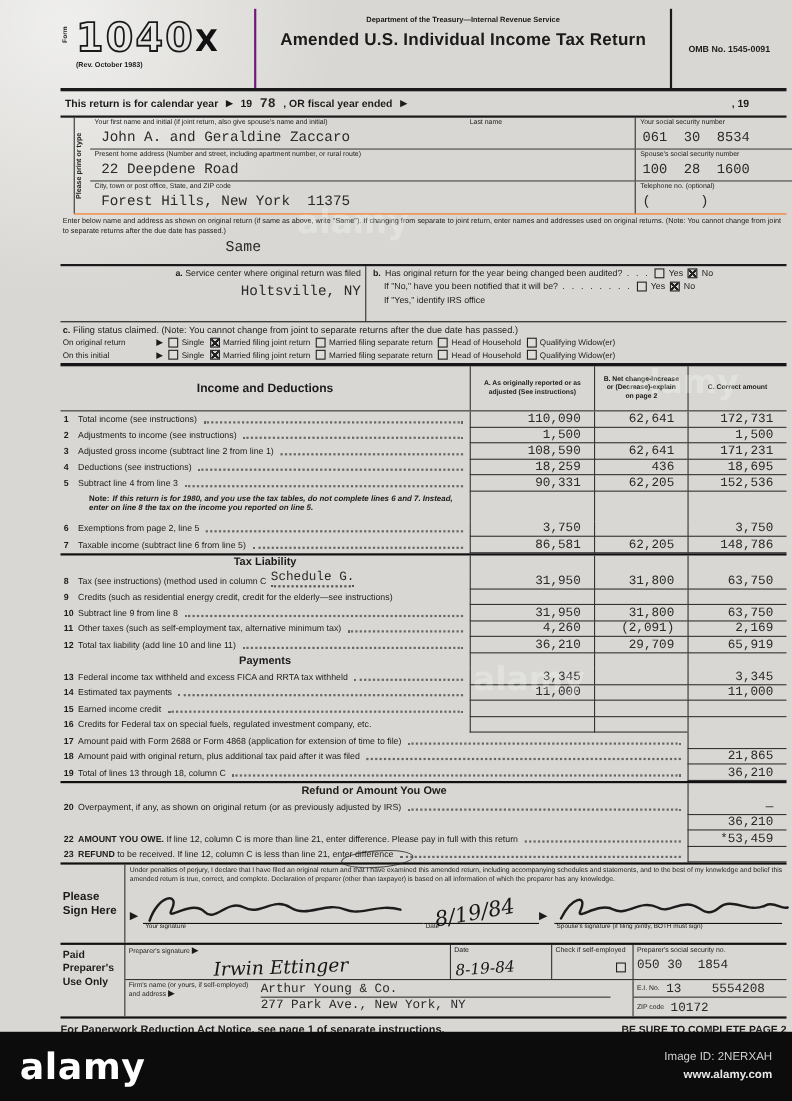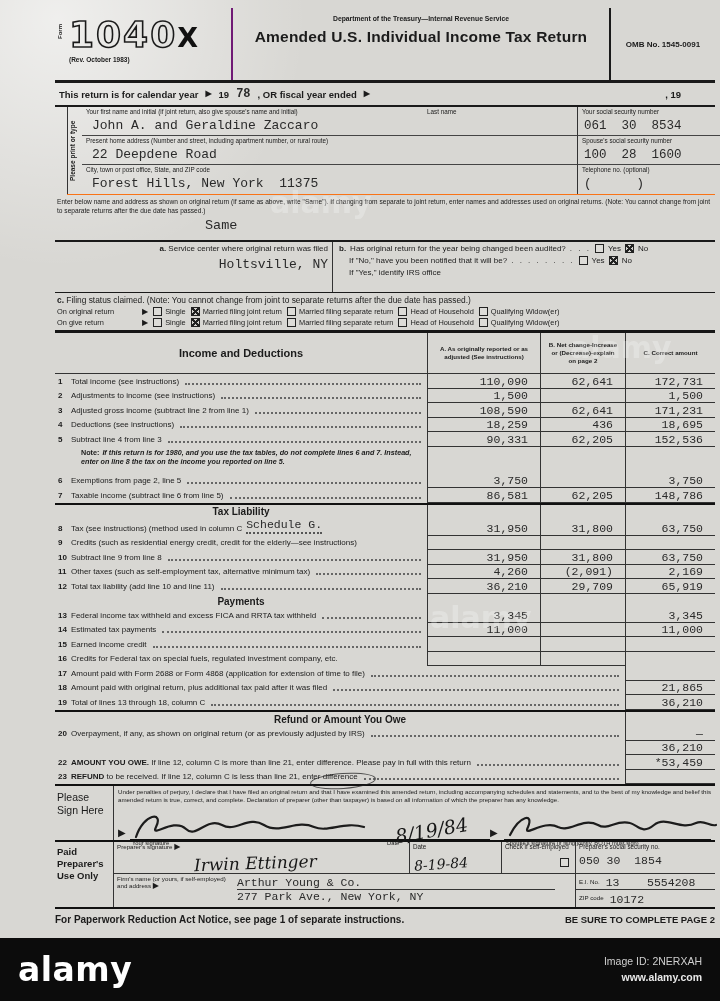--- a/index.html
+++ b/index.html
@@ -79,21 +79,21 @@
   .noterow{min-height:27px;}
   .lbl.note{font-size:7.2px;font-style:italic;font-weight:bold;align-items:flex-start;padding:1px 8px 0 26px;display:block;line-height:1.35;}
   .nlead{font-style:normal;margin-right:3px;}
   .sched{border-bottom:2px dotted #555;margin:0 4px;font-size:11.5px;}
   .ann{margin-left:2px;font-size:11.5px;}
   .ann .sup{position:relative;top:-5px;font-size:9px;}
   .heavy{border-bottom:2px solid #111;}
   .trow .cell{position:relative;}
   
   .sign{border-top:2px solid #111;display:grid;grid-template-columns:58px 1fr;}
-  .sign-side{font-weight:normal;font-size:10.5px;padding:5px 2px;line-height:1.2;}
+  .sign-side{font-weight:bold;font-size:10.5px;padding:23px 2px;line-height:1.2;}
   .sign-main{border-left:1px solid #333;position:relative;padding:2px 4px 0 4px;}
   .perjury{font-size:6.2px;line-height:1.25;text-align:justify;}
   .sig-row{display:grid;grid-template-columns:12px 255px 105px 14px 1fr;align-items:end;height:36px;}
   .sig-line{border-bottom:1.5px solid #111;position:relative;height:32px;}
   .sig-tag{position:absolute;top:33px;left:2px;font-size:5.8px;}
   .sig-row .arrow{font-size:10px;padding-bottom:2px;}
   .sigsvg{position:absolute;bottom:-6px;left:0;}
   .date-hand{position:absolute;bottom:-2px;left:10px;font-size:19px;transform:rotate(-10deg);}
   
   .prep{border-top:2px solid #111;border-bottom:2px solid #111;display:grid;grid-template-columns:58px 1fr;}
@@ -244,21 +244,21 @@
         <span class="opt">
             <span class="cb"></span>
             <span>Head of Household</span>
           </span>
         <span class="opt">
             <span class="cb"></span>
             <span>Qualifying Widow(er)</span>
           </span>
       </div>
       <div class="fs-row">
-        <span class="fs-rl">On give return</span>
+        <span class="fs-rl">On this initial</span>
         <span class="arrow">▶</span>
         <span class="opt">
             <span class="cb"></span>
             <span>Single</span>
           </span>
         <span class="opt">
             <span class="cb checked"></span>
             <span>Married filing joint return</span>
           </span>
         <span class="opt">

